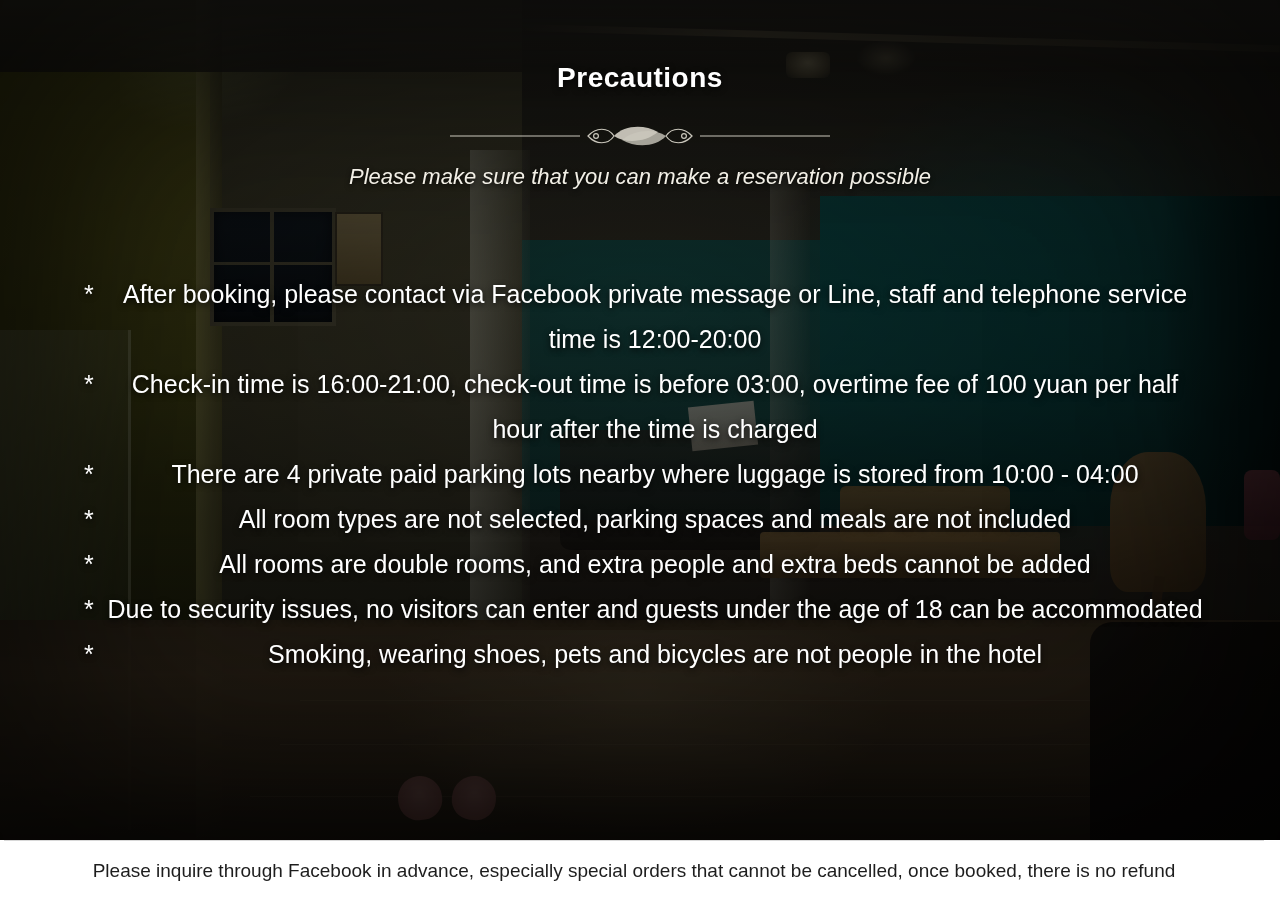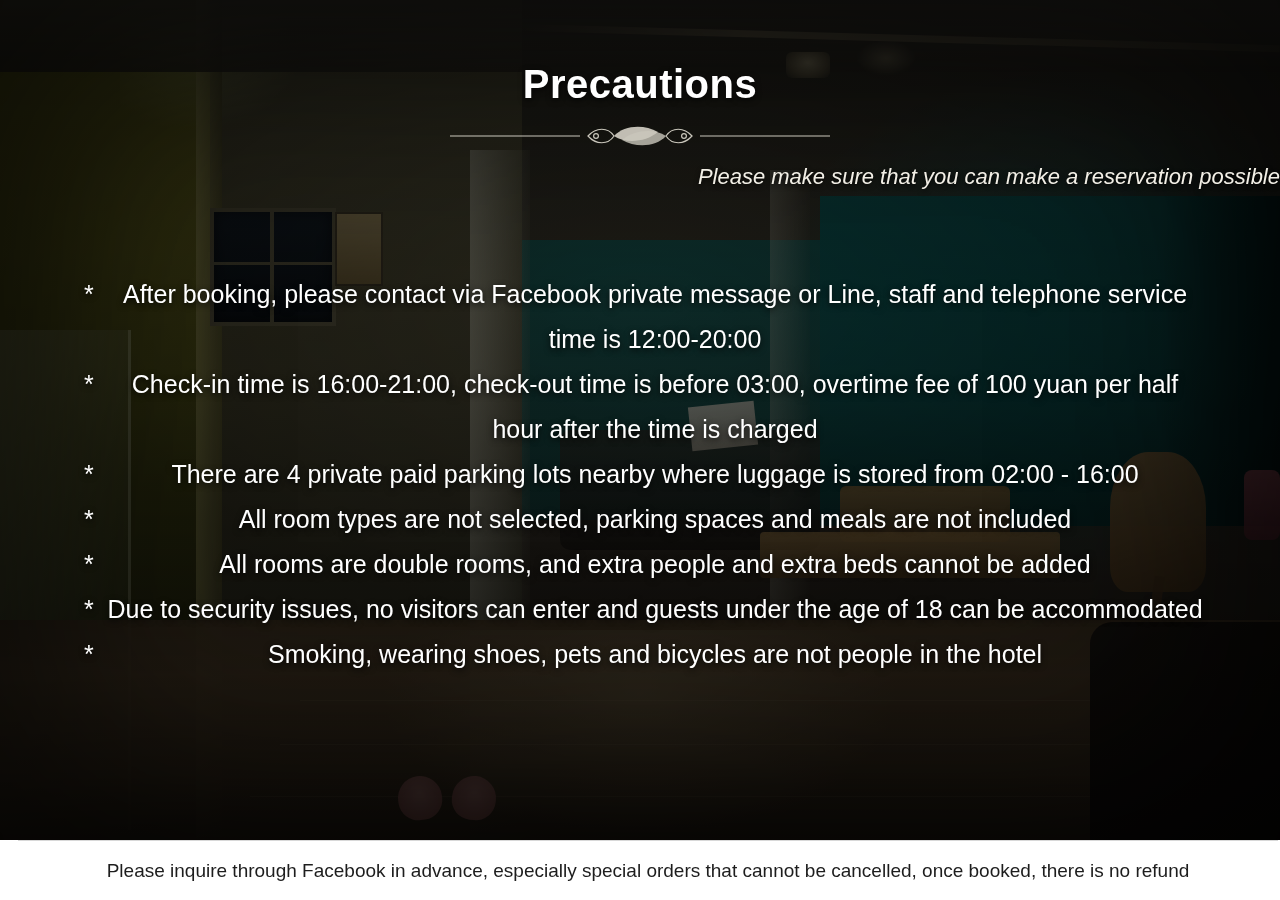--- a/index.html
+++ b/index.html
@@ -288,42 +288,42 @@
     width: 1280px;
     height: 840px;
     color: #ffffff;
   }
 
   .title {
     position: absolute;
     left: 0; top: 62px;
     width: 1280px;
     text-align: center;
-    font-size: 40px;
+    font-size: 28px;
     font-weight: bold;
     letter-spacing: 0.5px;
     color: #ffffff;
     text-shadow: 0 2px 6px rgba(0,0,0,0.75);
   }
 
   .divider {
     position: absolute;
     left: 440px; top: 118px;
     width: 400px; height: 36px;
     display: flex;
     align-items: center;
     justify-content: center;
     opacity: 0.9;
   }
 
   .subtitle {
     position: absolute;
     left: 0; top: 164px;
     width: 1280px;
-    text-align: right;
+    text-align: center;
     font-size: 22px;
     font-style: italic;
     color: #f2efe6;
     text-shadow: 0 2px 5px rgba(0,0,0,0.8);
   }
 
   .list {
     position: absolute;
     left: 84px;
     top: 272px;
@@ -345,21 +345,21 @@
     text-align: left;
   }
   .item-text {
     flex: 1 1 auto;
     text-align: center;
   }
 
   
   .caption-bar {
     position: absolute;
-    left: 18px; top: 840px;
+    left: 4px; top: 840px;
     width: 1260px; height: 60px;
     background: #ffffff;
     border-top: 1px solid #d8d8d8;
     display: flex;
     align-items: center;
     justify-content: center;
   }
   .caption-text {
     font-size: 19px;
     color: #1d1d1d;
@@ -440,21 +440,21 @@
         <span class="item-text">After booking, please contact via Facebook private message or Line, staff and telephone service time is 12:00-20:00</span>
       </div>
 
       <div class="list-item">
         <span class="bullet">*</span>
         <span class="item-text">Check-in time is 16:00-21:00, check-out time is before 03:00, overtime fee of 100 yuan per half hour after the time is charged</span>
       </div>
 
       <div class="list-item">
         <span class="bullet">*</span>
-        <span class="item-text">There are 4 private paid parking lots nearby where luggage is stored from 02:00 - 16:00</span>
+        <span class="item-text">There are 4 private paid parking lots nearby where luggage is stored from 10:00 - 04:00</span>
       </div>
 
       <div class="list-item">
         <span class="bullet">*</span>
         <span class="item-text">All room types are not selected, parking spaces and meals are not included</span>
       </div>
 
       <div class="list-item">
         <span class="bullet">*</span>
         <span class="item-text">All rooms are double rooms, and extra people and extra beds cannot be added</span>

